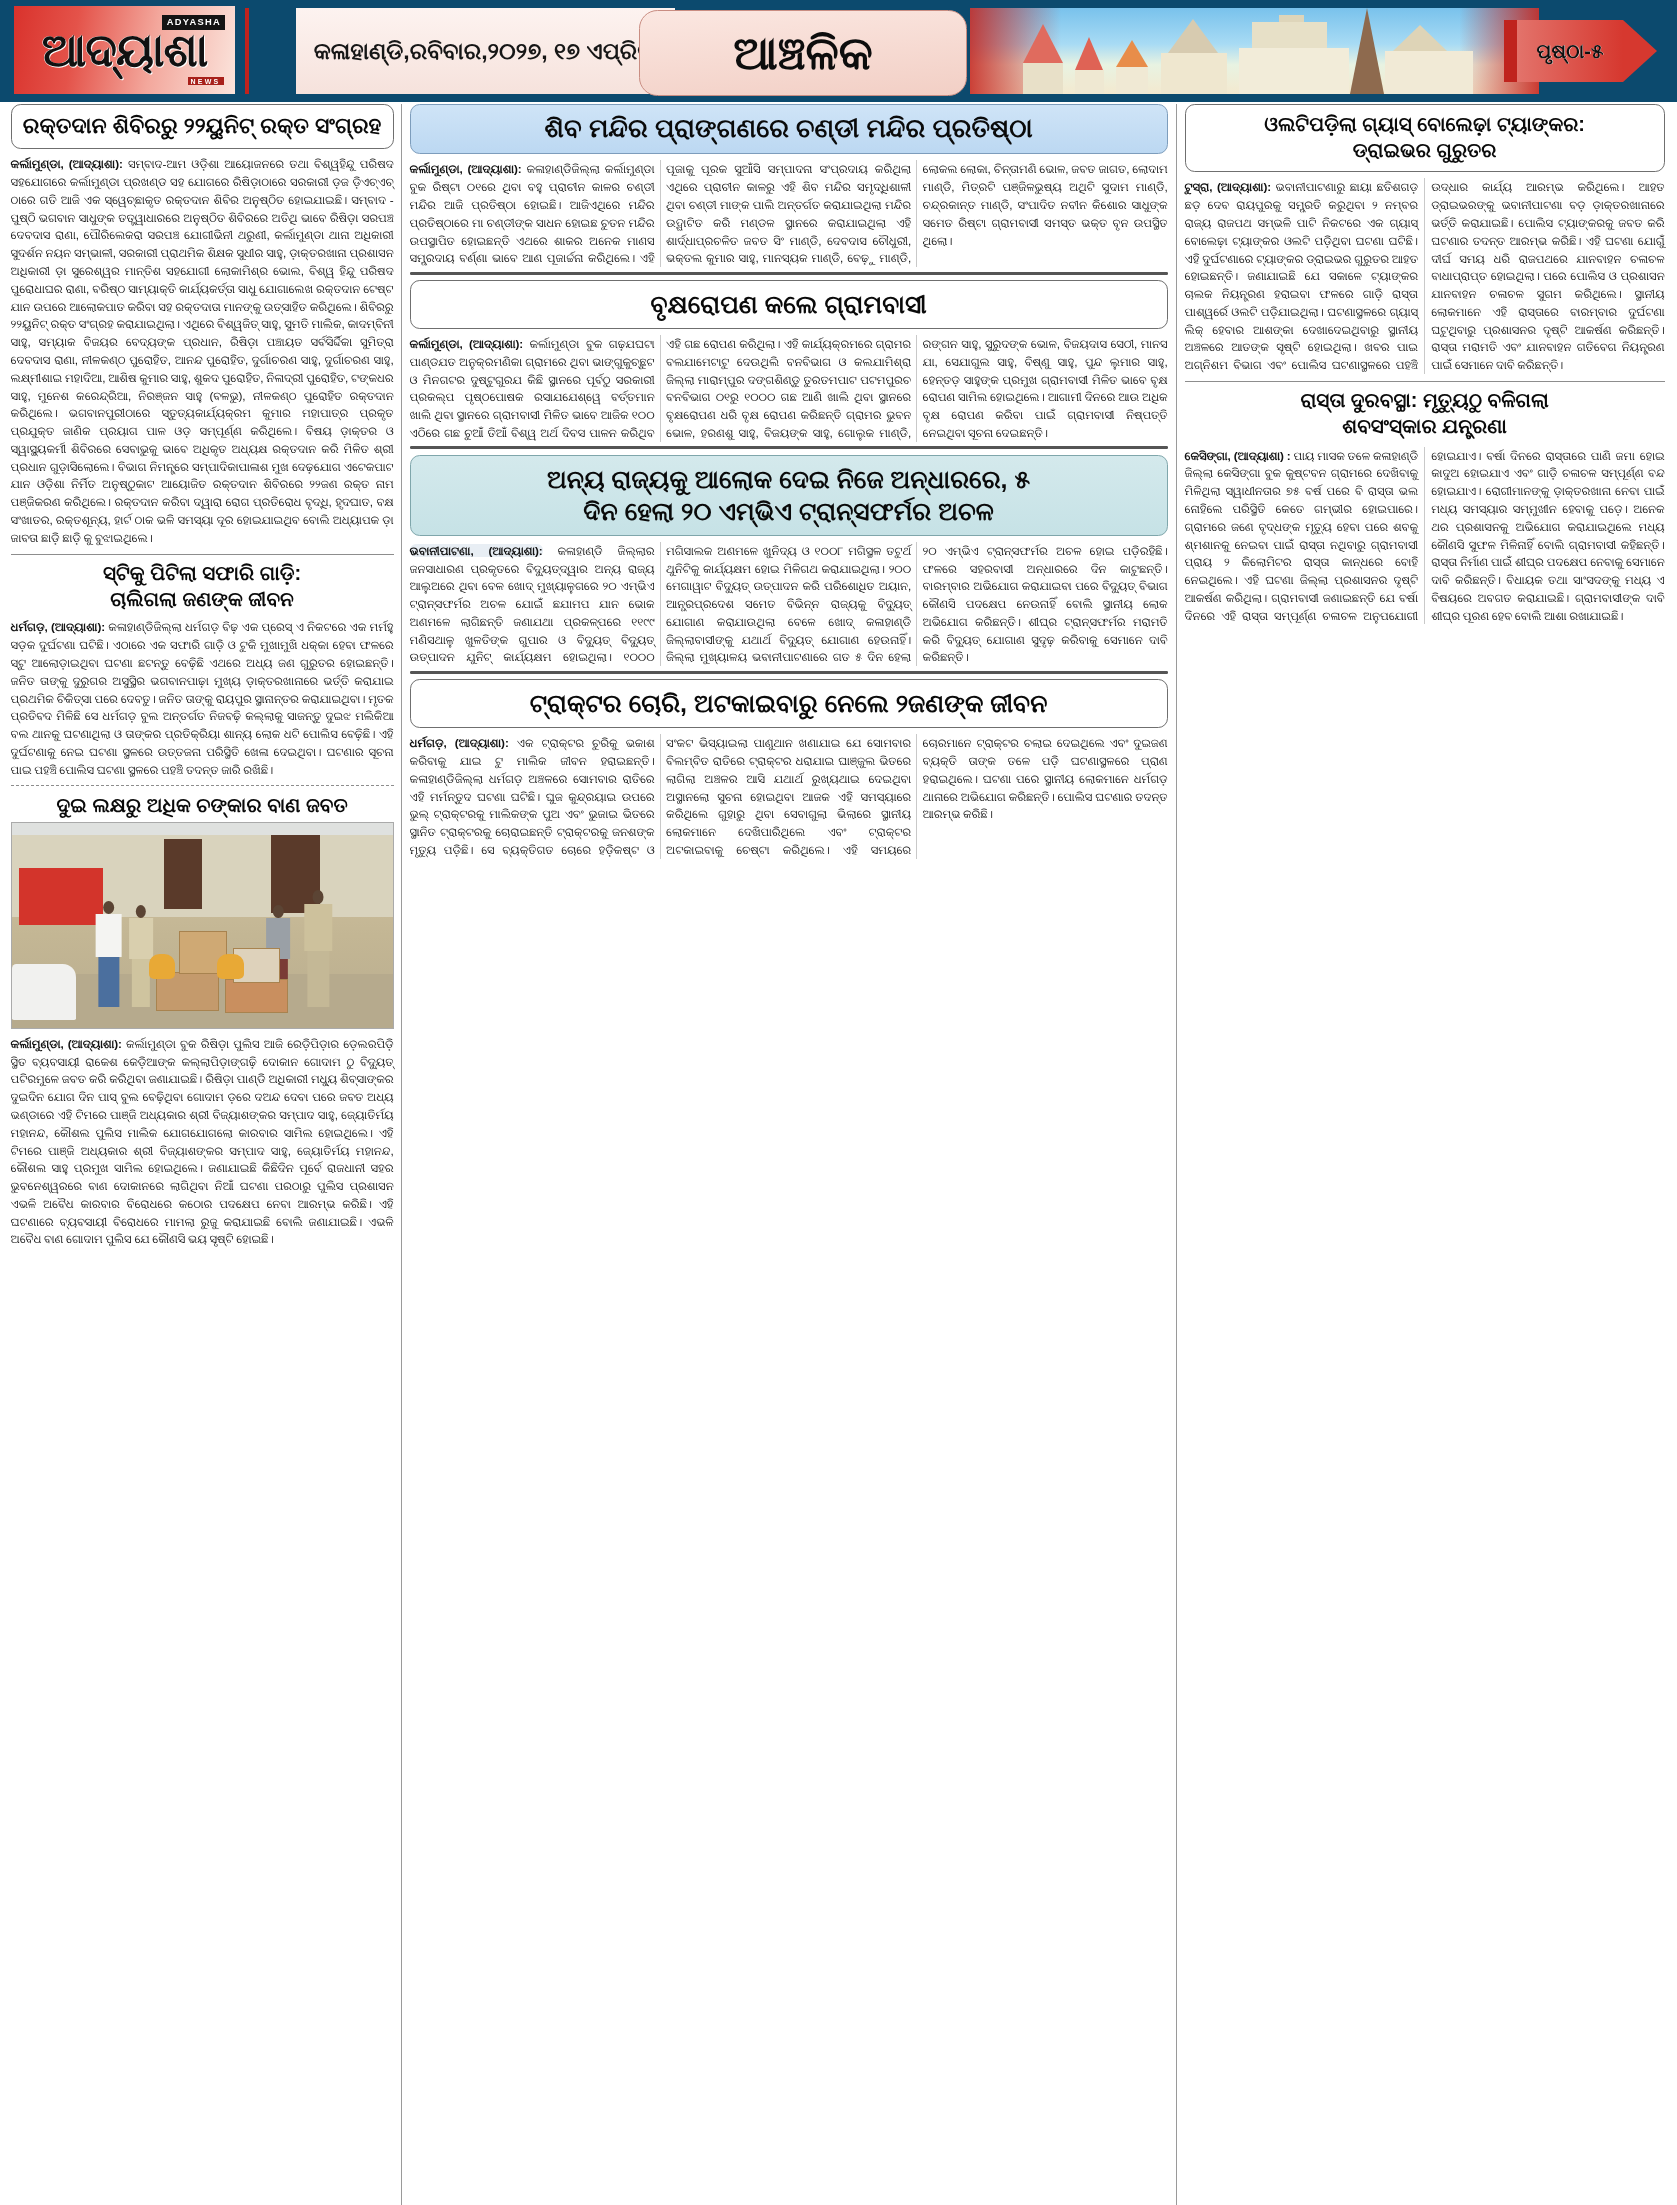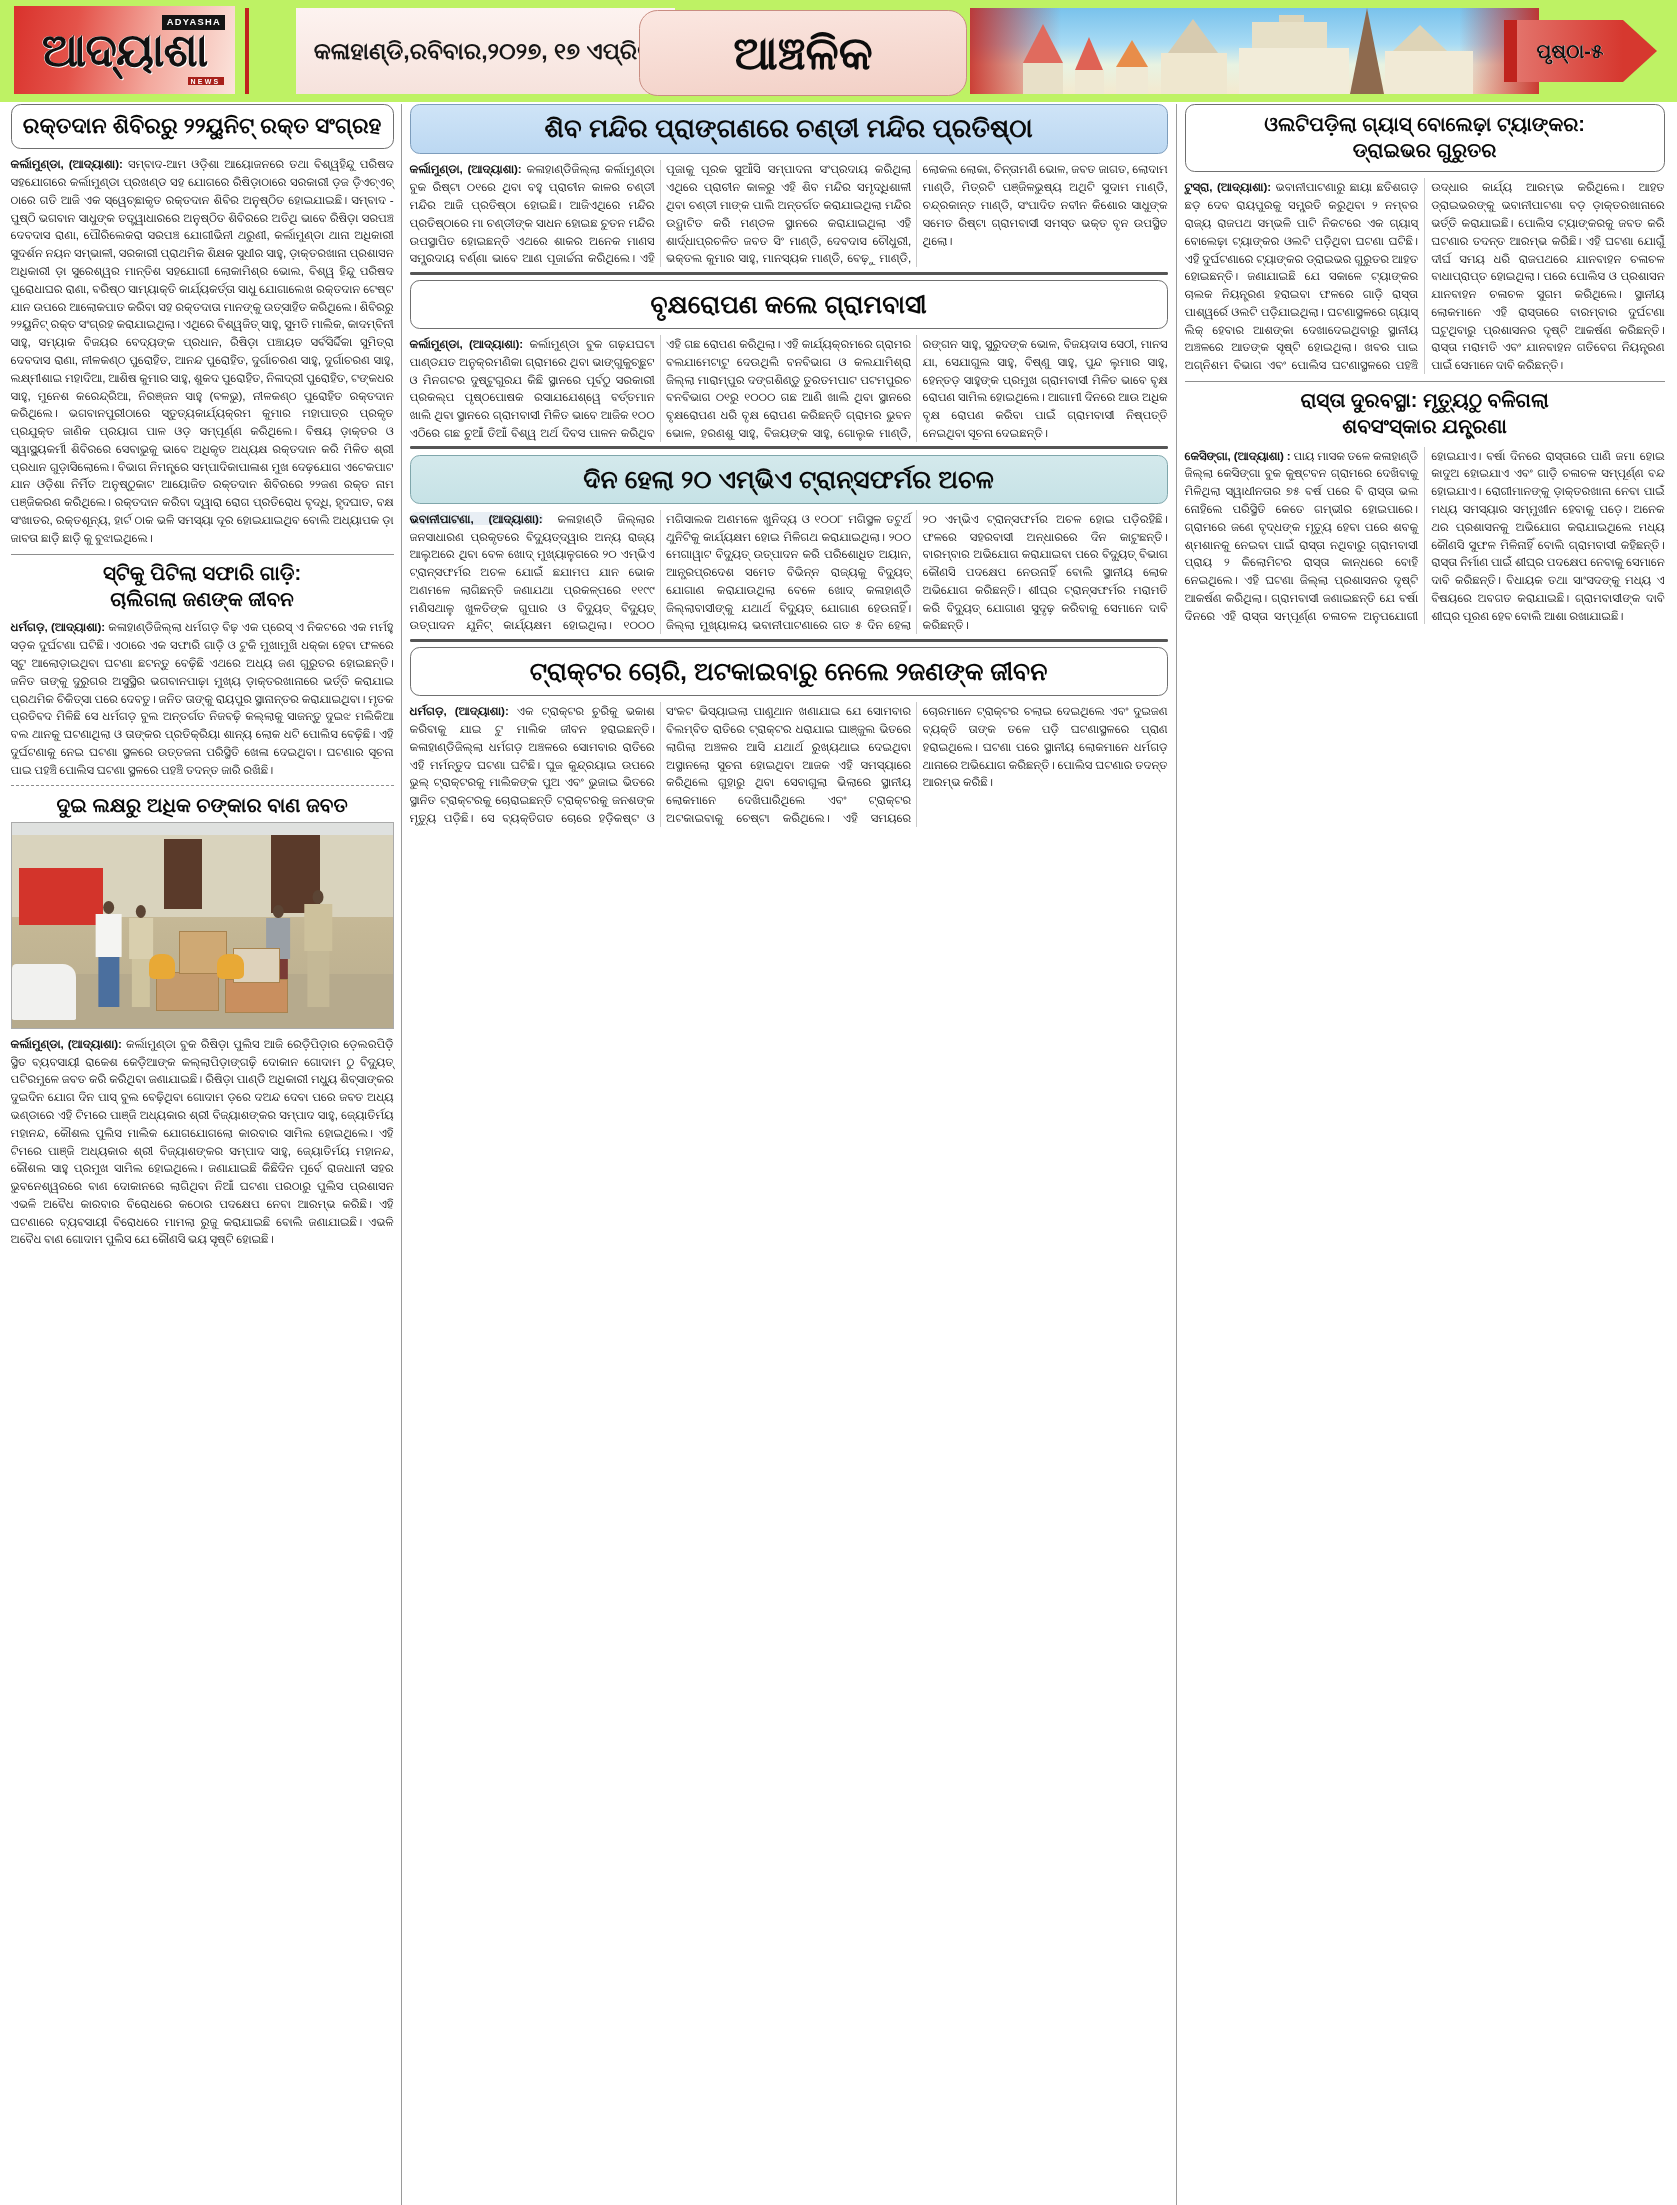--- a/index.html
+++ b/index.html
@@ -5,21 +5,21 @@
   html, body { margin:0; padding:0; background:#ffffff; }
   body {
     width:1677px; height:2748px;
     font-family:"Liberation Sans", sans-serif;
     -webkit-font-smoothing:none;
     overflow:hidden;
   }
   .page { position:relative; width:1677px; height:2748px; background:#fff; box-sizing:border-box; }
 
   
-  .masthead { position:relative; height:102px; width:1677px; overflow:hidden; background:#bef264; }
+  .masthead { position:relative; height:102px; width:1677px; overflow:hidden; background:#0c4a6e; }
   .mh-logo {
     position:absolute; left:14px; top:6.2px; width:221px; height:88px;
     background:linear-gradient(100deg,#d9322c 0%, #e4534a 28%, #f3a79c 62%, #fbe4dc 100%);
     display:flex; align-items:center; justify-content:center;
   }
   .mh-logo-text {
     font-size:46px; font-weight:bold; color:#111; letter-spacing:-0.9px;
     text-shadow: 0.9px 0.9px 0 #fff, -0.4px -0.4px 0 #fff;
     line-height:1;
   }
@@ -264,20 +264,21 @@
         <div class="hl-box plain">
           <div class="hl s4">ବୃକ୍ଷରୋପଣ କଲେ ଗ୍ରାମବାସୀ</div>
         </div>
         <div class="body-cols-3">
           <p class="btext"><span class="dl">କର୍ଲାମୁଣ୍ଡା, (ଆଦ୍ୟାଶା):</span> <span>କର୍ଲାମୁଣ୍ଡା ବୁକ ଗଢ଼ଯଘଟା ପାଣ୍ଡଯତ ଅନୁକ୍ରମଣିକା ଗ୍ରାମରେ ଥିବା ଭାଙ୍ଗୁକୁଚ୍ଛୁଟ ଓ ମିନଗଟର ଦୁଷ୍ଟୁଗୁରଯ କିଛି ସ୍ଥାନରେ ପୂର୍ବଠୁ ସରକାରୀ ପ୍ରକଲ୍ପ ପୃଷ୍ଠପୋଷକ ରସାଯଯେଶ୍ୱେ ବର୍ତ୍ତମାନ ଖାଲି ଥିବା ସ୍ଥାନରେ ଗ୍ରାମବାସୀ ମିଳିତ ଭାବେ ଆଜିକ ୧୦୦ ଏଠିରେ ଗଛ ଚୁଆଁ ତିଆଁ ବିଶ୍ୱ ଅର୍ଥ ଦିବସ ପାଳନ କରିଥିବ ଏହି ଗଛ ରୋପଣ କରିଥିଲା। ଏହି କାର୍ଯ୍ୟକ୍ରମରେ ଗ୍ରାମର ବଲଯାମେଟାଟୁ ଦେଉଥିଲି ବନବିଭାଗ ଓ କଲଯାମିଶ୍ରା ଜିଲ୍ଲା ମାରାମ୍ପୁର ଦଙ୍ଗଶିଣ୍ଡୁ ତୁରତମପାଟ ପଟମପୁରଚ ବନବିଭାଗ ୦୧ରୁ ୧୦୦୦ ଗଛ ଆଣି ଖାଲି ଥିବା ସ୍ଥାନରେ ବୃକ୍ଷରୋପଣ ଧରି ବୃକ୍ଷ ରୋପଣ କରିଛନ୍ତି ଗ୍ରାମର ଭୁବନ ଭୋଳ, ହରଣଶୁ ସାହୁ, ବିଜୟଙ୍କ ସାହୁ, ଗୋଲୁକ ମାଣ୍ଡି, ରଙ୍ଗନ ସାହୁ, ସୁରୁଦଙ୍କ ଭୋଳ, ବିଜୟଦାସ ସେଠୀ, ମାନସ ଯା, ସେଯାଗୁଲ ସାହୁ, ବିଷ୍ଣୁ ସାହୁ, ପୁନ୍ଦ ଲୁମାର ସାହୁ, ହେନ୍ତଡ଼ ସାହୁଙ୍କ ପ୍ରମୁଖ ଗ୍ରାମବାସୀ ମିଳିତ ଭାବେ ବୃକ୍ଷ ରୋପଣ ସାମିଲ ହୋଇଥିଲେ। ଆଗାମୀ ଦିନରେ ଆଉ ଅଧିକ ବୃକ୍ଷ ରୋପଣ କରିବା ପାଇଁ ଗ୍ରାମବାସୀ ନିଷ୍ପତ୍ତି ନେଇଥିବା ସୂଚନା ଦେଇଛନ୍ତି।</span></p>
         </div>
 
         <div class="rule-thick"></div>
 
         <div class="hl-box teal">
+          <div class="hl s4">ଅନ୍ୟ ରାଜ୍ୟକୁ ଆଲୋକ ଦେଇ ନିଜେ ଅନ୍ଧାରରେ, ୫</div>
           <div class="hl s4">ଦିନ ହେଲା ୨୦ ଏମ୍ଭିଏ ଟ୍ରାନ୍ସଫର୍ମର ଅଚଳ</div>
         </div>
         <div class="body-cols-3">
           <p class="btext"><span class="dl hlmark">ଭବାନୀପାଟଣା, (ଆଦ୍ୟାଶା):</span> <span>କଳାହାଣ୍ଡି ଜିଲ୍ଲାର ଜନସାଧାରଣ ପ୍ରକୃତରେ ବିଦ୍ୟୁତ୍ଦ୍ୱାର ଅନ୍ୟ ରାଜ୍ୟ ଆଲୁଅରେ ଥିବା ବେଳ ଖୋଦ୍ ମୁଖ୍ୟାଳୁଗରେ ୨୦ ଏମ୍ଭିଏ ଟ୍ରାନ୍ସଫର୍ମର ଅଚଳ ଯୋଇଁ ଛଯାମପ ଯାନ ଭୋକ ଅଣମଳେ ଲାଗିଛନ୍ତି ଜଣାଯଥା ପ୍ରକଳ୍ପରେ ୧୧୯୯ ମଣିସଥାଳୁ ଖୁଳତିଙ୍କ ଗୁପାର ଓ ବିଦ୍ୟୁତ୍ ବିଦ୍ୟୁତ୍ ଉତ୍ପାଦନ ଯୁନିଟ୍ କାର୍ଯ୍ୟକ୍ଷମ ହୋଇଥିଲା। ୧୦୦୦ ମଗିସାଲକ ଅଣମଳେ ଖୁନିଦ୍ୟ ଓ ୧୦୦୮ ମଗିସ୍ଥଳ ତଟୁର୍ଥ ଥୁନିଟିକୁ କାର୍ଯ୍ୟକ୍ଷମ ହୋଇ ମିଳିଗଥ କରାଯାଇଥିଲା। ୨୦୦ ମେଗାୱାଟ ବିଦ୍ୟୁତ୍ ଉତ୍ପାଦନ କରି ପରିଶୋଧିତ ଅୟାନ, ଆନ୍ଧ୍ରପ୍ରଦେଶ ସମେତ ବିଭିନ୍ନ ରାଜ୍ୟକୁ ବିଦ୍ୟୁତ୍ ଯୋଗାଣ କରାଯାଉଥିଲା ବେଳେ ଖୋଦ୍ କଳାହାଣ୍ଡି ଜିଲ୍ଲାବାସୀଙ୍କୁ ଯଥାର୍ଥ ବିଦ୍ୟୁତ୍ ଯୋଗାଣ ହେଉନାହିଁ। ଜିଲ୍ଲା ମୁଖ୍ୟାଳୟ ଭବାନୀପାଟଣାରେ ଗତ ୫ ଦିନ ହେଲା ୨୦ ଏମ୍ଭିଏ ଟ୍ରାନ୍ସଫର୍ମର ଅଚଳ ହୋଇ ପଡ଼ିରହିଛି। ଫଳରେ ସହରବାସୀ ଅନ୍ଧାରରେ ଦିନ କାଟୁଛନ୍ତି। ବାରମ୍ବାର ଅଭିଯୋଗ କରାଯାଇବା ପରେ ବିଦ୍ୟୁତ୍ ବିଭାଗ କୌଣସି ପଦକ୍ଷେପ ନେଉନାହିଁ ବୋଲି ସ୍ଥାନୀୟ ଲୋକ ଅଭିଯୋଗ କରିଛନ୍ତି। ଶୀଘ୍ର ଟ୍ରାନ୍ସଫର୍ମର ମରାମତି କରି ବିଦ୍ୟୁତ୍ ଯୋଗାଣ ସୁଦୃଢ଼ କରିବାକୁ ସେମାନେ ଦାବି କରିଛନ୍ତି।</span></p>
         </div>
 
         <div class="rule-thick"></div>
 
         <div class="hl-box plain">
           <div class="hl s4">ଟ୍ରାକ୍ଟର ଚୋରି, ଅଟକାଇବାରୁ ନେଲେ ୨ଜଣଙ୍କ ଜୀବନ</div>

